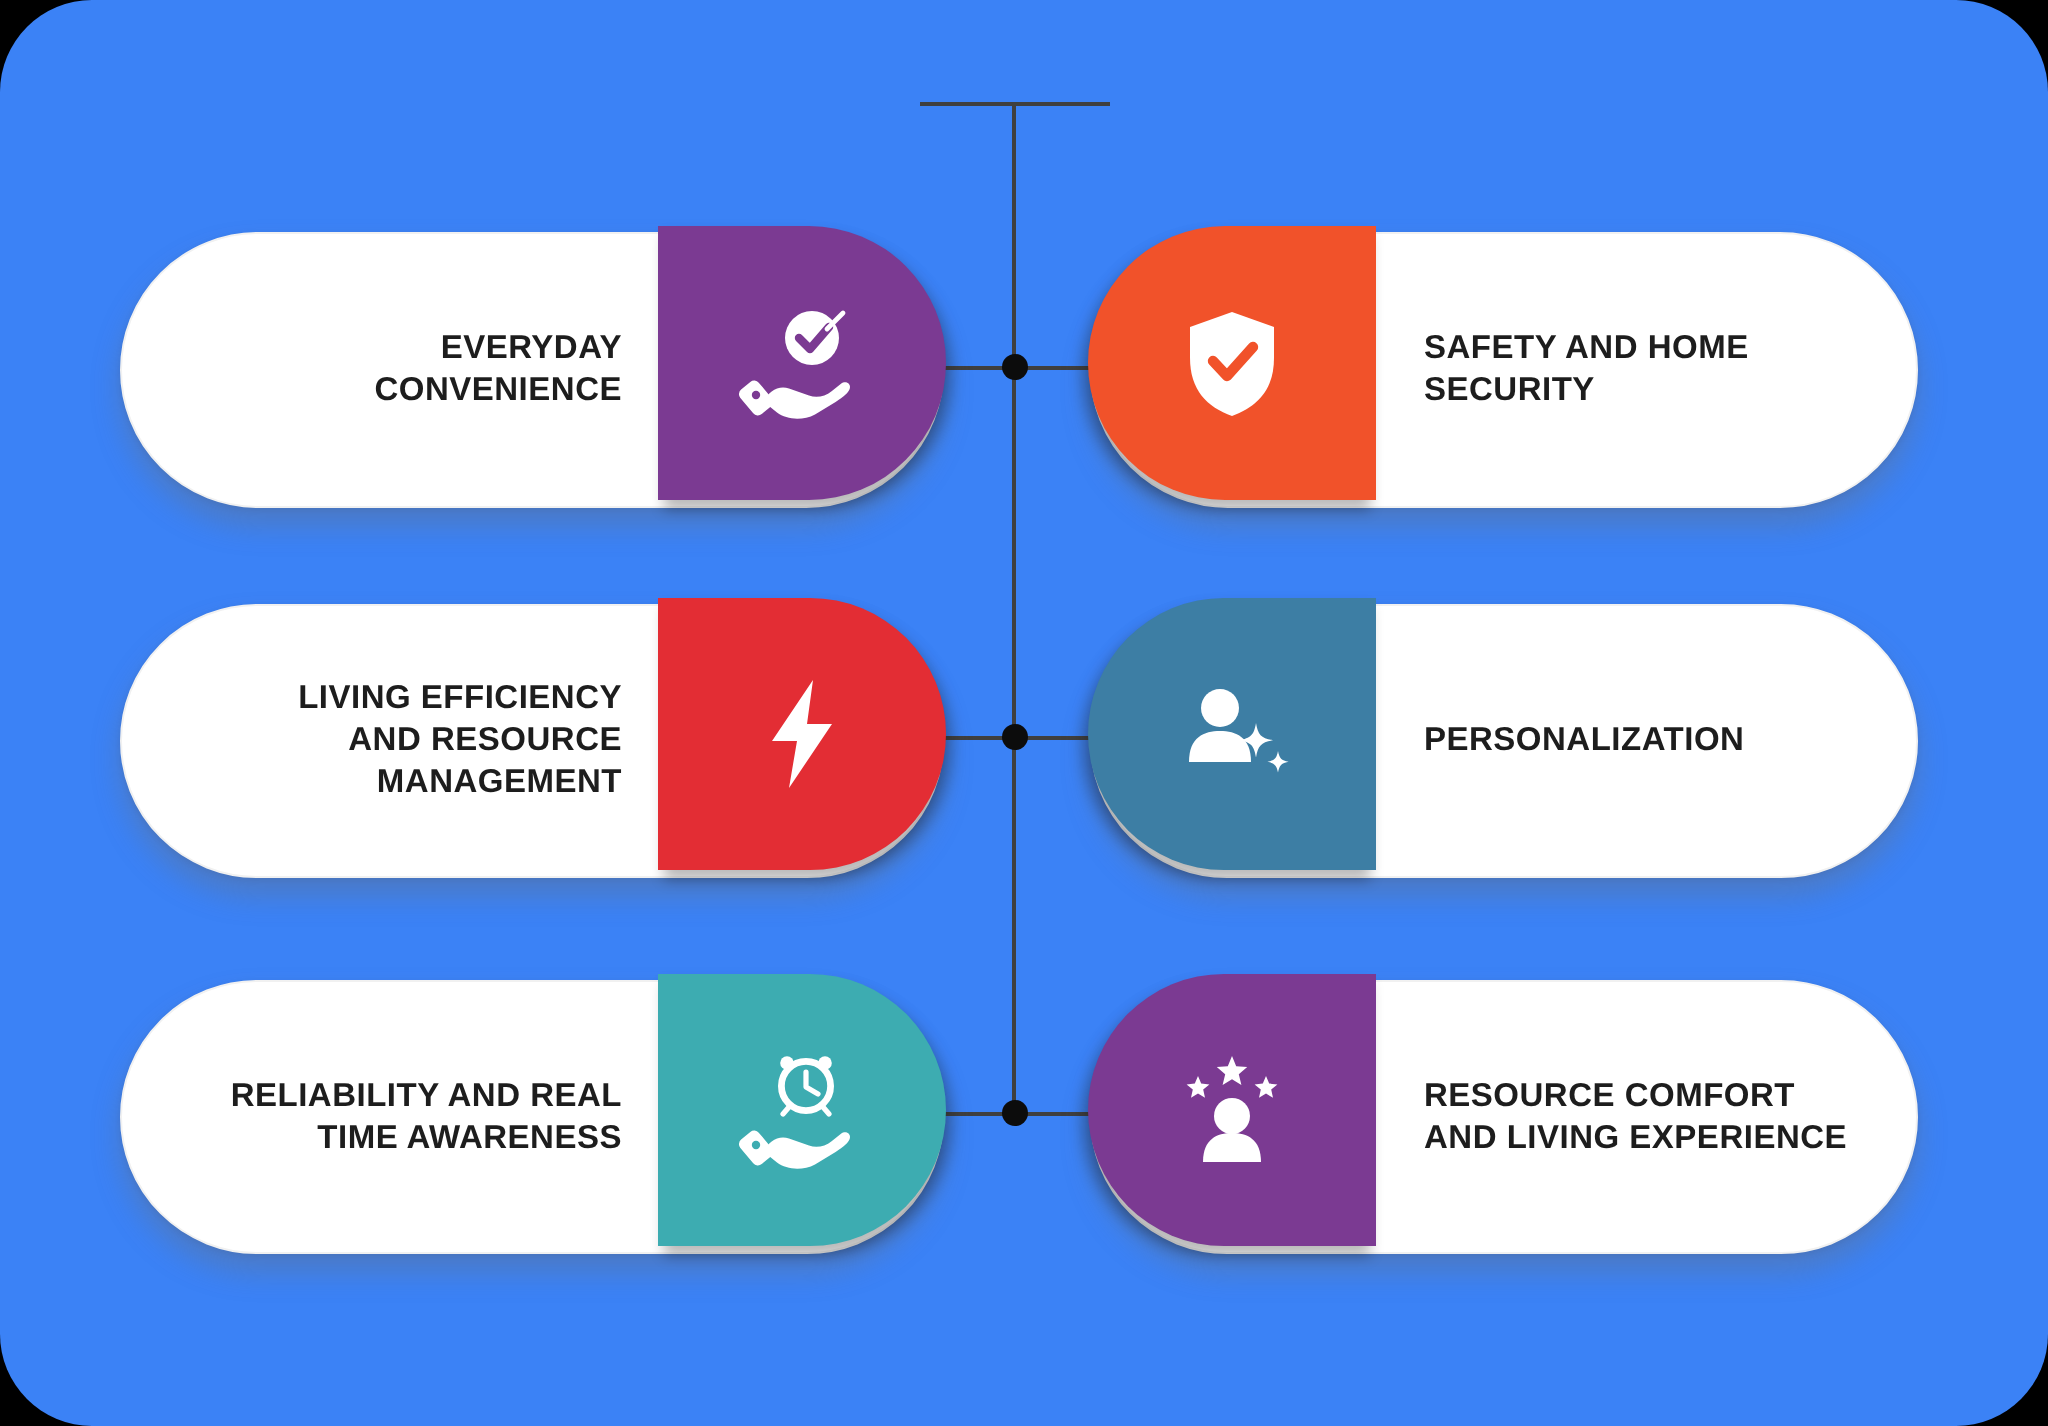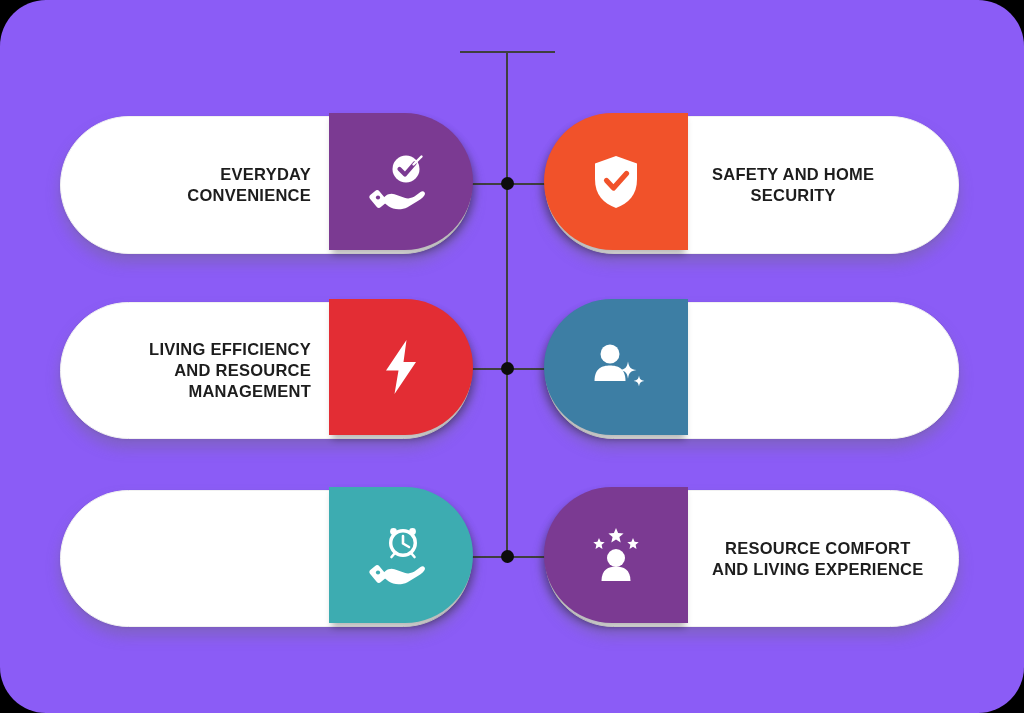--- a/index.html
+++ b/index.html
@@ -1,17 +1,17 @@
 <!DOCTYPE html>
 <html><head>
 <meta charset="utf-8">
 <style>
   html,body{margin:0;padding:0;background:#000;}
   .canvas{
-    position:relative;width:1024px;height:713px;background:#8b5cf6;
+    position:relative;width:1024px;height:713px;background:#3b82f6;
     border-radius:46px;overflow:hidden;
     font-family:"Liberation Sans", sans-serif;
   }
   
   .vline{position:absolute;width:2px;background:#3f3f3f;}
   .hline{position:absolute;height:2px;background:#3f3f3f;}
   .dot{position:absolute;width:13px;height:13px;border-radius:50%;background:#0c0c0c;}
   
   .card{
     position:absolute;background:#fff;border-radius:70px;
@@ -22,21 +22,21 @@
   .card.right{left:545px;width:412px;}
   .r0{top:116px;height:136px;}
   .r1{top:302px;height:135px;}
   .r2{top:490px;height:135px;}
   .label{
     position:absolute;top:0;bottom:0;display:flex;align-items:center;
     font-size:16.5px;font-weight:700;color:#1d1d1d;letter-spacing:.25px;
     line-height:1.27;white-space:pre-line;
   }
   .card.left  .label{left:34px;right:160px;justify-content:flex-end;text-align:right;}
-  .card.right .label{left:166px;right:34px;justify-content:flex-start;text-align:center;}
+  .card.right .label{left:166px;right:34px;justify-content:flex-start;text-align:left;}
   .block{
     position:absolute;width:144px;display:flex;align-items:center;justify-content:center;
   }
   .card.left  .block{right:-2px;top:-4px;bottom:3px;border-radius:0 70px 70px 0;box-shadow:3px 5px 7px rgba(0,0,0,.28);}
   .card.right .block{left:-2px;top:-4px;bottom:3px;border-radius:70px 0 0 70px;box-shadow:-3px 5px 7px rgba(0,0,0,.28);}
   .icon{width:64px;height:64px;display:block;}
   .icon svg{width:64px;height:64px;display:block;}
 </style>
 </head>
 <body>
@@ -88,32 +88,35 @@
 MANAGEMENT</div>
         <div class="block" style="background: rgb(227, 45, 52); color: rgb(227, 45, 52);">
           <span class="icon">
             <svg viewBox="0 0 64 64">
               <path d="M37.5 5 L17 35.5 H29.5 L25.5 59 L47 27 H34.5 Z" fill="#fff"></path>
             </svg>
           </span>
         </div>
       </div>
       <div class="card right r1">
+        <div class="label">PERSONALIZATION</div>
         <div class="block" style="background: rgb(61, 126, 164); color: rgb(61, 126, 164);">
           <span class="icon">
             <svg viewBox="0 0 64 64" fill="#fff">
               <circle cx="26" cy="19" r="9.5"></circle>
               <path d="M10.5 46 C10.5 33.5 18 30.5 26 30.5 C34 30.5 41.5 33.5 41.5 46 Z"></path>
               <path d="M44 26.5 C45 32.5 46.6 34.1 52.5 35.1 C46.6 36.1 45 37.7 44 43.7 C43 37.7 41.4 36.1 35.5 35.1 C41.4 34.1 43 32.5 44 26.5 Z"></path>
               <path d="M55 40.5 C55.7 44.2 56.7 45.2 60.3 45.9 C56.7 46.6 55.7 47.6 55 51.3 C54.3 47.6 53.3 46.6 49.7 45.9 C53.3 45.2 54.3 44.2 55 40.5 Z"></path>
             </svg>
           </span>
         </div>
       </div>
       <div class="card left r2">
+        <div class="label">RELIABILITY AND REAL
+TIME AWARENESS</div>
         <div class="block" style="background: rgb(61, 172, 177); color: rgb(61, 172, 177);">
           <span class="icon">
             <svg viewBox="0 0 64 64">
               <circle cx="34" cy="20" r="12.3" stroke="#fff" stroke-width="3.4" fill="none"></circle>
               <path d="M34 13 V20.5 L40 24" stroke="#fff" stroke-width="2.6" fill="none" stroke-linecap="round" stroke-linejoin="round"></path>
               <circle cx="24.5" cy="8.5" r="3.4" fill="#fff"></circle>
               <circle cx="43.5" cy="8.5" r="3.4" fill="#fff"></circle>
               <path d="M25.5 30.5 L22.5 34 M42.5 30.5 L45.5 34" stroke="#fff" stroke-width="2.6" stroke-linecap="round"></path>
               <g transform="translate(0,2)">
                 <g fill="#fff">

